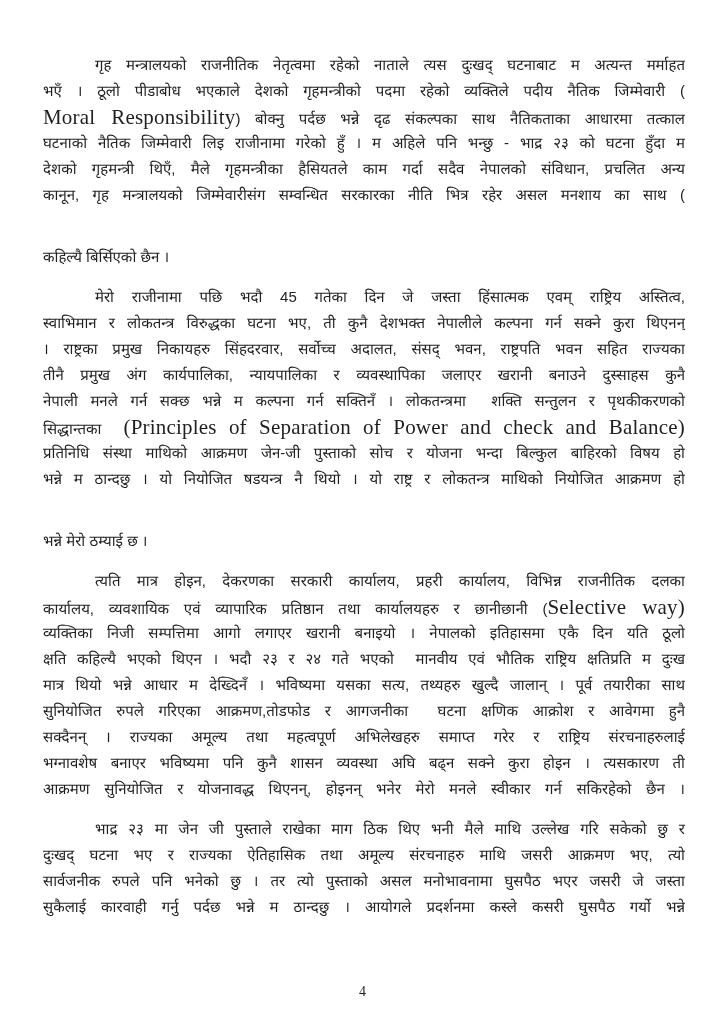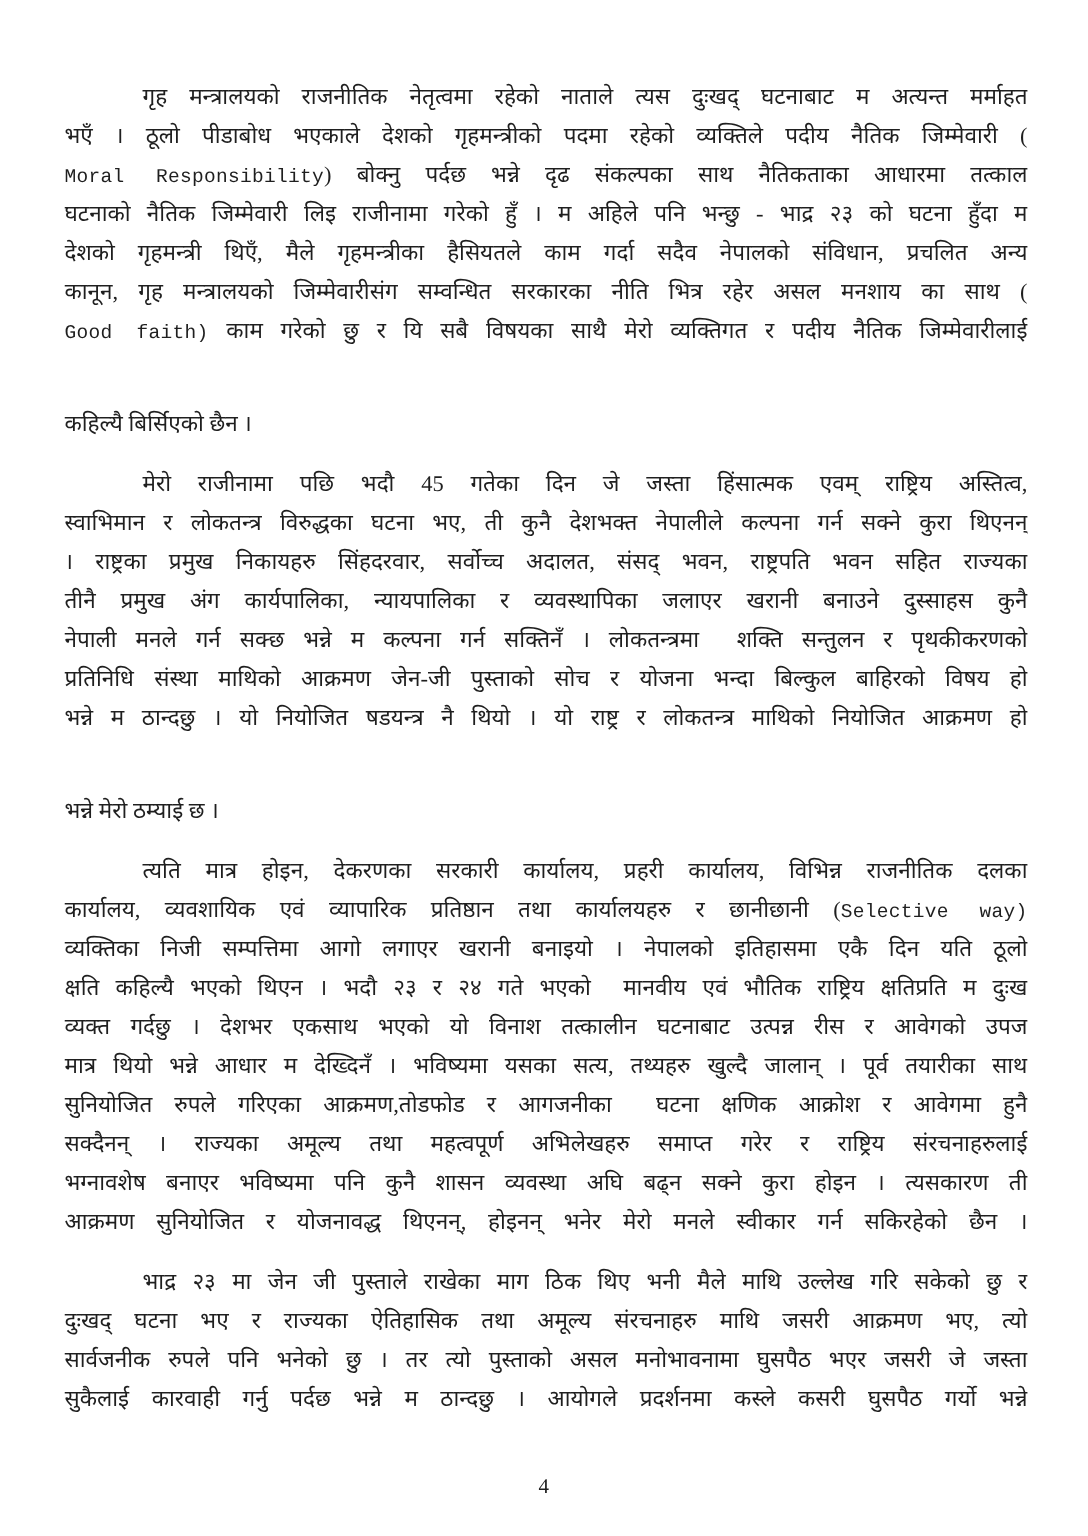--- a/index.html
+++ b/index.html
@@ -36,26 +36,26 @@
     text-align-last: justify;
   }
   .line.first {
     text-indent: 52px;
   }
   .line.left-last {
     text-align-last: left;
     margin-top: 36px;
   }
   .deva {
-    font-family: Liberation Serif, serif;
+    font-family: Liberation Sans, sans-serif;
     font-size: 15px;
   }
   .latin {
-    font-family: Liberation Mono, monospace;
-    font-size: 13px;
+    font-family: Liberation Serif, serif;
+    font-size: 21px;
     letter-spacing: 0.2px;
   }
   .footer {
     position: absolute;
     top: 984px;
     left: 0;
     width: 725px;
     text-align: center;
     font-family: "Liberation Serif", serif;
     font-size: 14px;
@@ -66,39 +66,38 @@
 
 <div class="page" style="background: rgb(255, 255, 255); color: rgb(31, 31, 31);">
   <div class="doc-body">
       <div class="para">
         <div class="line first"><span class="deva">गृह मन्त्रालयको राजनीतिक नेतृत्वमा रहेको नाताले त्यस दुःखद् घटनाबाट म अत्यन्त मर्माहत</span></div>
         <div class="line"><span class="deva">भएँ । ठूलो पीडाबोध भएकाले देशको गृहमन्त्रीको पदमा रहेको व्यक्तिले पदीय नैतिक जिम्मेवारी (</span></div>
         <div class="line"><span class="latin">Moral Responsibility</span><span class="deva">) बोक्नु पर्दछ भन्ने दृढ संकल्पका साथ नैतिकताका आधारमा तत्काल</span></div>
         <div class="line"><span class="deva">घटनाको नैतिक जिम्मेवारी लिइ राजीनामा गरेको हुँ । म अहिले पनि भन्छु - भाद्र २३ को घटना हुँदा म</span></div>
         <div class="line"><span class="deva">देशको गृहमन्त्री थिएँ, मैले गृहमन्त्रीका हैसियतले काम गर्दा सदैव नेपालको संविधान, प्रचलित अन्य</span></div>
         <div class="line"><span class="deva">कानून, गृह मन्त्रालयको जिम्मेवारीसंग सम्वन्धित सरकारका नीति भित्र रहेर असल मनशाय का साथ (</span></div>
-        <div class="line"><span class="latin">Good faith)</span><span class="deva"> काम गरेको छु र यि सबै विषयका साथै मेरो व्यक्तिगत र पदीय नैतिक जिम्मेवारीलाई</span></div>
         <div class="line left-last"><span class="deva">कहिल्यै बिर्सिएको छैन ।</span></div>
       </div>
       <div class="para">
         <div class="line first"><span class="deva">मेरो राजीनामा पछि भदौ 45 गतेका दिन जे जस्ता हिंसात्मक एवम् राष्ट्रिय अस्तित्व,</span></div>
         <div class="line"><span class="deva">स्वाभिमान र लोकतन्त्र विरुद्धका घटना भए, ती कुनै देशभक्त नेपालीले कल्पना गर्न सक्ने कुरा थिएनन्</span></div>
         <div class="line"><span class="deva">। राष्ट्रका प्रमुख निकायहरु सिंहदरवार, सर्वोच्च अदालत, संसद् भवन, राष्ट्रपति भवन सहित राज्यका</span></div>
         <div class="line"><span class="deva">तीनै प्रमुख अंग कार्यपालिका, न्यायपालिका र व्यवस्थापिका जलाएर खरानी बनाउने दुस्साहस कुनै</span></div>
         <div class="line"><span class="deva">नेपाली मनले गर्न सक्छ भन्ने म कल्पना गर्न सक्तिनँ । लोकतन्त्रमा&nbsp; शक्ति सन्तुलन र पृथकीकरणको</span></div>
+        <div class="line"><span class="deva">सिद्धान्तका&nbsp; </span><span class="latin">(Principles of Separation of Power and check and Balance)</span></div>
         <div class="line"><span class="deva">प्रतिनिधि संस्था माथिको आक्रमण जेन-जी पुस्ताको सोच र योजना भन्दा बिल्कुल बाहिरको विषय हो</span></div>
         <div class="line"><span class="deva">भन्ने म ठान्दछु । यो नियोजित षडयन्त्र नै थियो । यो राष्ट्र र लोकतन्त्र माथिको नियोजित आक्रमण हो</span></div>
         <div class="line left-last"><span class="deva">भन्ने मेरो ठम्याई छ ।</span></div>
       </div>
       <div class="para">
         <div class="line first"><span class="deva">त्यति मात्र होइन, देकरणका सरकारी कार्यालय, प्रहरी कार्यालय, विभिन्न राजनीतिक दलका</span></div>
         <div class="line"><span class="deva">कार्यालय, व्यवशायिक एवं व्यापारिक प्रतिष्ठान तथा कार्यालयहरु र छानीछानी (</span><span class="latin">Selective way)</span></div>
         <div class="line"><span class="deva">व्यक्तिका निजी सम्पत्तिमा आगो लगाएर खरानी बनाइयो । नेपालको इतिहासमा एकै दिन यति ठूलो</span></div>
         <div class="line"><span class="deva">क्षति कहिल्यै भएको थिएन । भदौ २३ र २४ गते भएको&nbsp; मानवीय एवं भौतिक राष्ट्रिय क्षतिप्रति म दुःख</span></div>
-        <div class="line"><span class="deva">व्यक्त गर्दछु । देशभर एकसाथ भएको यो विनाश तत्कालीन घटनाबाट उत्पन्न रीस र आवेगको उपज</span></div>
         <div class="line"><span class="deva">मात्र थियो भन्ने आधार म देख्दिनँ । भविष्यमा यसका सत्य, तथ्यहरु खुल्दै जालान् । पूर्व तयारीका साथ</span></div>
         <div class="line"><span class="deva">सुनियोजित रुपले गरिएका आक्रमण,तोडफोड र आगजनीका&nbsp; घटना क्षणिक आक्रोश र आवेगमा हुनै</span></div>
         <div class="line"><span class="deva">सक्दैनन् । राज्यका अमूल्य तथा महत्वपूर्ण अभिलेखहरु समाप्त गरेर र राष्ट्रिय संरचनाहरुलाई</span></div>
         <div class="line"><span class="deva">भग्नावशेष बनाएर भविष्यमा पनि कुनै शासन व्यवस्था अघि बढ्न सक्ने कुरा होइन । त्यसकारण ती</span></div>
         <div class="line"><span class="deva">आक्रमण सुनियोजित र योजनावद्ध थिएनन्, होइनन् भनेर मेरो मनले स्वीकार गर्न सकिरहेको छैन ।</span></div>
       </div>
       <div class="para">
         <div class="line first"><span class="deva">भाद्र २३ मा जेन जी पुस्ताले राखेका माग ठिक थिए भनी मैले माथि उल्लेख गरि सकेको छु र</span></div>
         <div class="line"><span class="deva">दुःखद् घटना भए र राज्यका ऐतिहासिक तथा अमूल्य संरचनाहरु माथि जसरी आक्रमण भए, त्यो</span></div>
         <div class="line"><span class="deva">सार्वजनीक रुपले पनि भनेको छु । तर त्यो पुस्ताको असल मनोभावनामा घुसपैठ भएर जसरी जे जस्ता</span></div>

